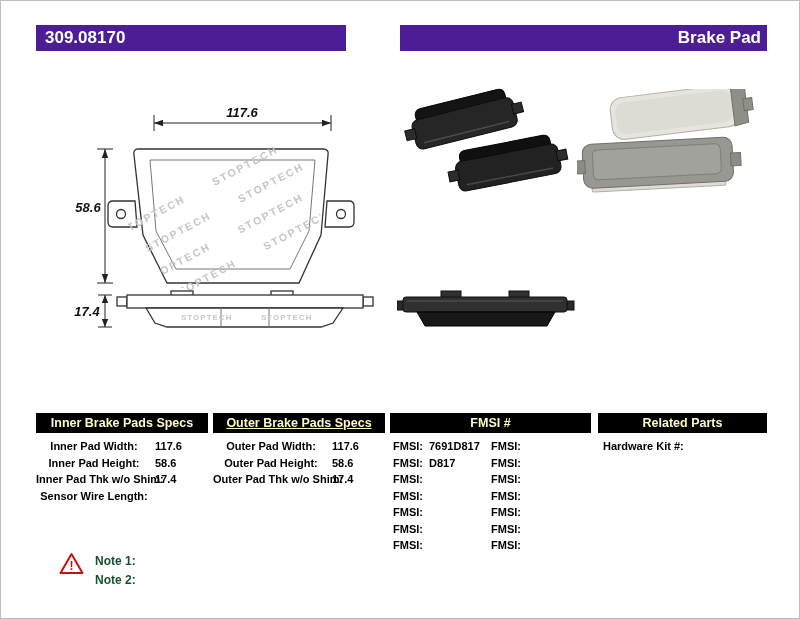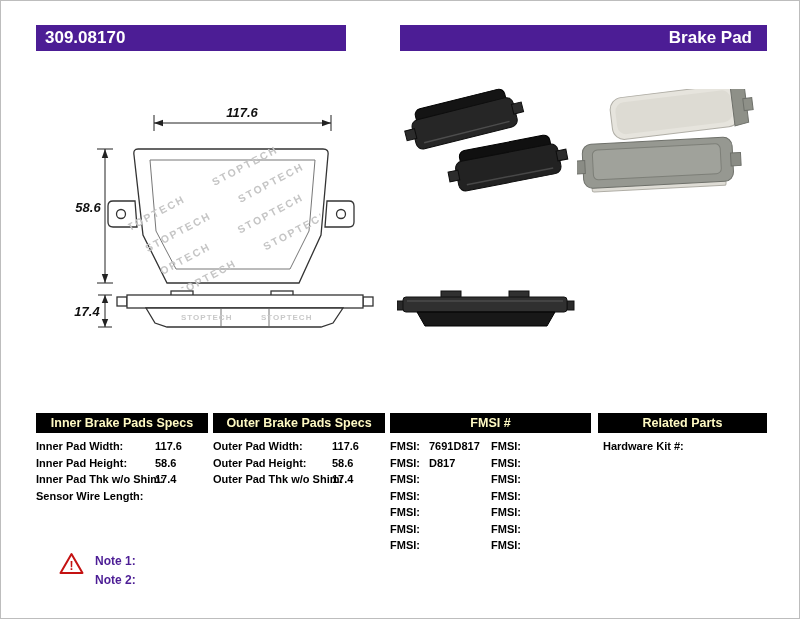--- a/index.html
+++ b/index.html
@@ -3,60 +3,60 @@
 <meta charset="utf-8">
 <style>
   * { margin:0; padding:0; box-sizing:border-box; }
   html,body { background:#fff; }
   body { font-family:"Liberation Sans", sans-serif; }
   .page { position:relative; width:800px; height:619px; background:#ffffff; border:1px solid #bdbdbd; overflow:hidden; }
 
   .bar { position:absolute; top:24px; height:26px; background:#4c1d95; color:#fff;
          display:flex; align-items:center; font-weight:bold; font-size:17px; }
   .bar-left  { left:35px;  width:310px; padding-left:9px; }
-  .bar-right { left:399px; width:367px; justify-content:flex-end; padding-right:15px; }
+  .bar-right { left:399px; width:367px; justify-content:flex-end; padding-right:6px; }
 
   svg { position:absolute; display:block; }
   .front-svg   { left:70px;  top:96px; }
   .side-svg    { left:70px;  top:286px; }
   .photo-dark  { left:396px; top:86px; }
   .photo-ceramic { left:576px; top:88px; }
   .photo-side  { left:396px; top:286px; }
 
   .dim  { font-family:"Liberation Sans",sans-serif; font-style:italic; font-weight:bold; font-size:13px; fill:#111; }
   .wm   { font-family:"Liberation Sans",sans-serif; font-weight:bold; font-size:10.5px; fill:#c5c5c5; letter-spacing:2px; }
   .wm-s { font-family:"Liberation Sans",sans-serif; font-weight:bold; font-size:8px;  fill:#c9c9c9; letter-spacing:1px; }
   .ln   { stroke:#222; stroke-width:1; }
   .outline { stroke:#333; stroke-width:1.3; fill:#fff; }
   .contour { stroke:#777; stroke-width:1; fill:none; }
 
   .spec-header { position:absolute; top:412px; height:20px; background:#000; color:#fef9c3;
                  font-weight:bold; font-size:12.5px; display:flex; align-items:center; justify-content:center; }
   .hdr-inner   { left:35px;  width:172px; }
-  .hdr-outer   { left:212px; width:172px; }
+  .hdr-outer   { left:212px; width:172px;text-decoration:underline; }
   .hdr-fmsi    { left:389px; width:201px; }
   .hdr-related { left:597px; width:169px; }
 
   .rows { position:absolute; top:437px; }
   .col-inner  { left:35px;  width:172px; }
   .col-outer  { left:212px; width:172px; }
   .col-fmsi1  { left:389px; width:106px; }
   .col-fmsi2  { left:490px; width:100px; }
   .col-related{ left:597px; width:169px; }
 
   .spec-row { height:16.5px; display:flex; align-items:center; font-size:11px; font-weight:bold; color:#000; }
-  .lbl { text-align:left; white-space:nowrap; }
+  .lbl { text-align:center; white-space:nowrap; }
   .val { margin-left:3px; white-space:nowrap; }
   .col-inner .lbl, .col-outer .lbl { width:116px; }
   .col-fmsi1 .lbl { width:36px; }
   .col-fmsi2 .lbl { width:28px; }
   .col-related .lbl { width:auto; padding-left:5px; text-align:center; }
 
   .warning-icon { position:absolute; left:58px; top:551px; }
-  .note { position:absolute; left:94px; font-weight:bold; font-size:12px; color:#4c1d95; }
+  .note { position:absolute; left:94px; font-weight:bold; font-size:12px; color:#14532d; }
   .note-1 { top:553px; }
   .note-2 { top:572px; }
 </style>
 </head>
 <body>
 
 <div class="page">
 
   <div class="bar bar-left">
     <span>309.08170</span>

